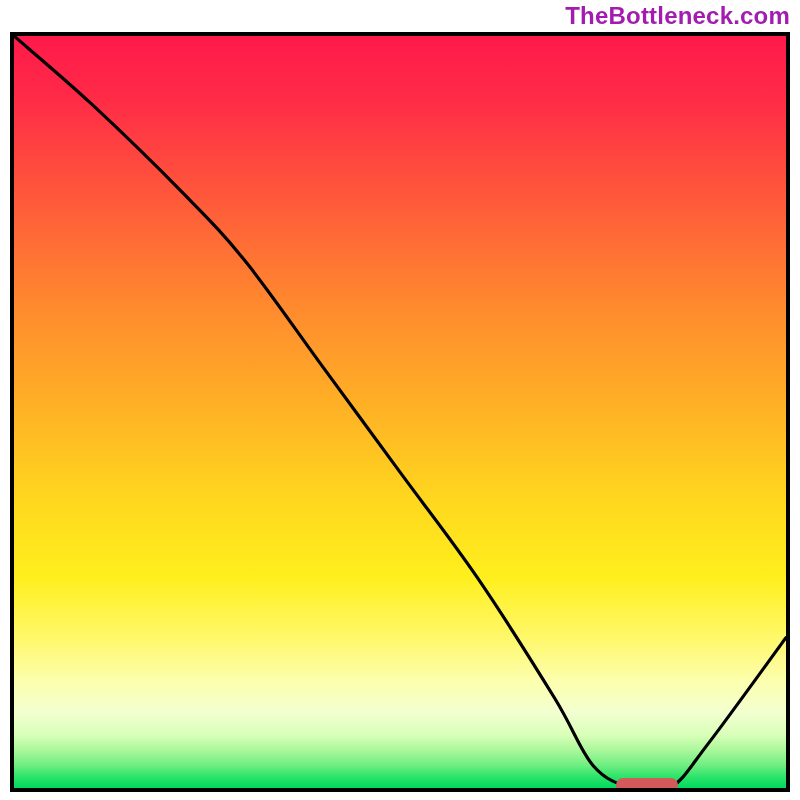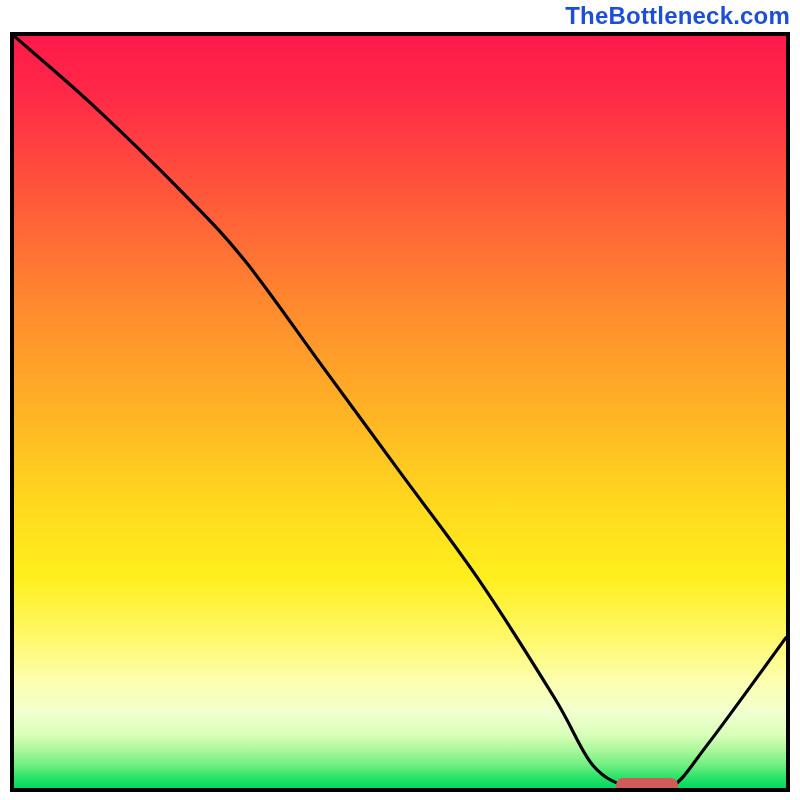--- a/index.html
+++ b/index.html
@@ -15,21 +15,21 @@
     position: relative;
     width: 800px;
     height: 800px;
   }
   .watermark {
     position: absolute;
     top: 2px;
     right: 10px;
     font-size: 24px;
     font-weight: 600;
-    color: #1d4ed8;
+    color: #a21caf;
     letter-spacing: 0.2px;
   }
   .plot {
     position: absolute;
     left: 10px;
     top: 32px;
     width: 780px;
     height: 760px;
     border: 4px solid #000;
     box-sizing: border-box;

